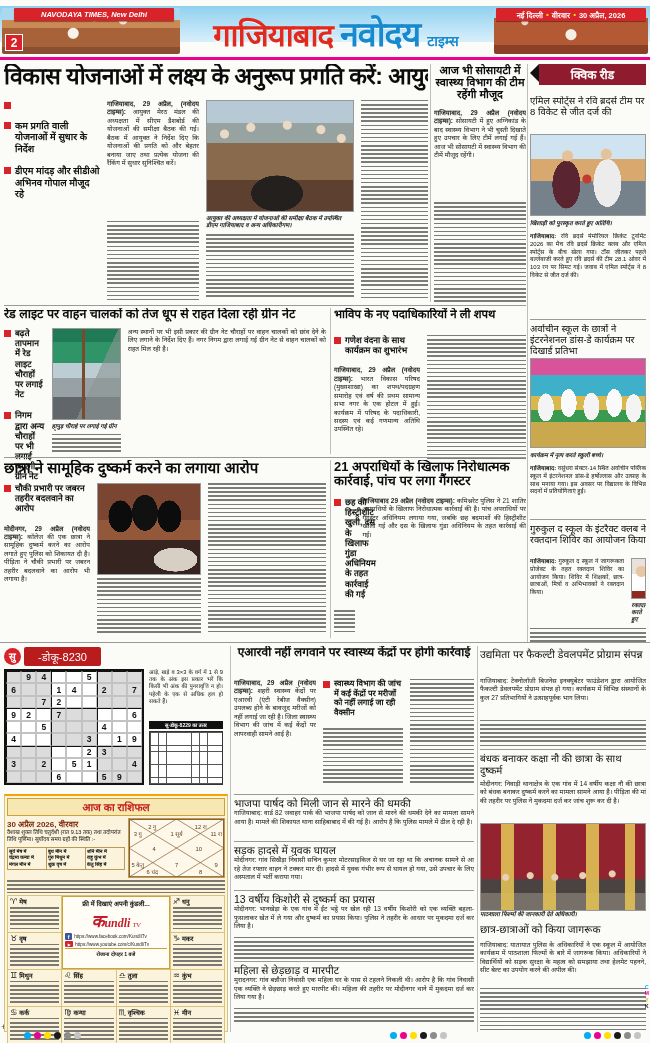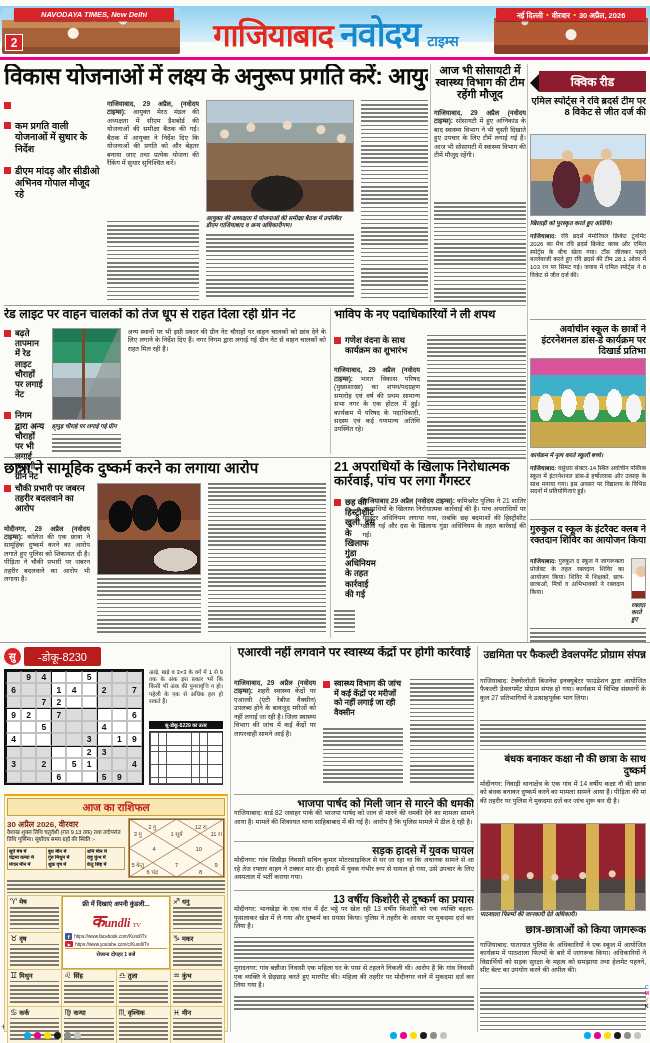--- a/index.html
+++ b/index.html
@@ -80,26 +80,26 @@
  linear-gradient(180deg,#e8e2da 0 45%,#c0392b 45% 72%,#8e2a20 72%)}
 .ph-stage{background:
  radial-gradient(circle at 15% 62%,#e8d0b0 0 3px,transparent 4px),
  radial-gradient(circle at 30% 60%,#e8d0b0 0 3px,transparent 4px),
  radial-gradient(circle at 45% 62%,#e8d0b0 0 3px,transparent 4px),
  radial-gradient(circle at 62% 60%,#e8d0b0 0 3px,transparent 4px),
  radial-gradient(circle at 80% 58%,#e8d0b0 0 3px,transparent 4px),
  linear-gradient(90deg,transparent 0 12%,rgba(224,191,85,.9) 12% 20%,transparent 20% 38%,rgba(224,191,85,.9) 38% 46%,transparent 46% 64%,rgba(224,191,85,.9) 64% 72%,transparent 72% 88%,rgba(224,191,85,.9) 88% 94%,transparent 94%),
  linear-gradient(180deg,#93232e 0 64%,#4a4342 64% 80%,#767069 80%)}
 .rail{display:flex;flex-direction:column;gap:4px}
-.qr-banner{display:flex;align-items:flex-end;height:28px;flex:none}
+.qr-banner{display:flex;align-items:flex-start;height:28px;flex:none}
 .qr-flag{width:0;height:0;border-right:9px solid #111;border-top:9px solid transparent;border-bottom:9px solid transparent}
 .qr-label{flex:1;background:#8e1c2e;color:#fff;font-weight:bold;font-size:12px;text-align:center;padding:2px 0}
 .qr-body{font-size:6px;line-height:1.3;text-align:justify;overflow:hidden}
 .hline{height:1px;background:#999;flex:none}
-.mini-head{font-size:10.5px;font-weight:bold;text-align:right;line-height:1.15;overflow:hidden}
+.mini-head{font-size:10.5px;font-weight:normal;text-align:left;line-height:1.15;overflow:hidden}
 .sudoku{display:flex;flex-direction:column;gap:3px}
 .su-title{display:flex;align-items:center;gap:3px;height:20px}
 .su-badge{width:17px;height:17px;border-radius:50%;background:#d8232a;color:#fff;font-size:10px;font-weight:bold;display:flex;align-items:center;justify-content:center}
 .su-name{background:#b91c1c;color:#fff;font-weight:normal;font-size:11px;padding:2px 14px;border-radius:2px}
 .su-row{display:flex;gap:5px}
 .su-grid{display:grid;grid-template-columns:repeat(9,1fr);grid-template-rows:repeat(9,1fr);width:140px;height:116px;border:2px solid #111;background:#fff}
 .su-cell{border:1px solid #c2c2c2;display:flex;align-items:center;justify-content:center;font-size:8.5px;font-weight:bold}
 .su-shade{background:#dcdcdc}
 .su-side{width:74px;display:flex;flex-direction:column;gap:2px}
 .su-instr{font-size:5.8px;line-height:1.25;text-align:justify;height:50px;overflow:hidden}
@@ -585,20 +585,21 @@
     <div class="small-story">
       <h3 class="mini-head">सड़क हादसे में युवक घायल</h3>
       <div class="body-text" style="height:32px"><span>मोदीनगर: गांव सिखैड़ा निवासी सचिन कुमार मोटरसाइकिल से घर जा रहा था कि अचानक सामने से आ रहे तेज रफ्तार वाहन ने टक्कर मार दी। हादसे में युवक गंभीर रूप से घायल हो गया, उसे उपचार के लिए अस्पताल में भर्ती कराया गया।</span></div>
     </div>
     <div class="small-story">
       <h3 class="mini-head">13 वर्षीय किशोरी से दुष्कर्म का प्रयास</h3>
       <div class="body-text" style="height:30px"><span>मोदीनगर: भानखेड़ा के एक गांव में ईंट भट्ठे पर खेल रही 13 वर्षीय किशोरी को एक व्यक्ति बहला-फुसलाकर खेत में ले गया और दुष्कर्म का प्रयास किया। पुलिस ने तहरीर के आधार पर मुकदमा दर्ज कर लिया है।</span></div>
       <div class="text-sim" style="height:22px;margin-top:2px"></div>
     </div>
     <div class="small-story">
+      <h3 class="mini-head">महिला से छेड़छाड़ व मारपीट</h3>
       <div class="body-text" style="height:30px"><span>मुरादनगर: गांव बन्नौजा निवासी एक महिला घर के पास से टहलने निकली थी। आरोप है कि गांव निवासी एक व्यक्ति ने छेड़छाड़ करते हुए मारपीट की। महिला की तहरीर पर मोदीनगर थाने में मुकदमा दर्ज कर लिया गया है।</span></div>
       <div class="text-sim" style="height:14px;margin-top:2px"></div>
     </div>
   </section>
 
   <section class="abs col" style="left:480px;top:648px;width:166px;height:384px;gap:3px">
     <h3 class="mini-head" style="height:26px">उद्यमिता पर फैकल्टी डेवलपमेंट प्रोग्राम संपन्न</h3>
     <div class="body-text" style="height:40px"><span>गाजियाबाद: टेक्नोलॉजी बिजनेस इनक्यूबेटर फाउंडेशन द्वारा आयोजित फैकल्टी डेवलपमेंट प्रोग्राम संपन्न हो गया। कार्यक्रम में विभिन्न संस्थानों के कुल 27 प्रतिभागियों ने उत्साहपूर्वक भाग लिया।</span></div>
     <div class="text-sim" style="height:26px"></div>
     <div class="hline"></div>

